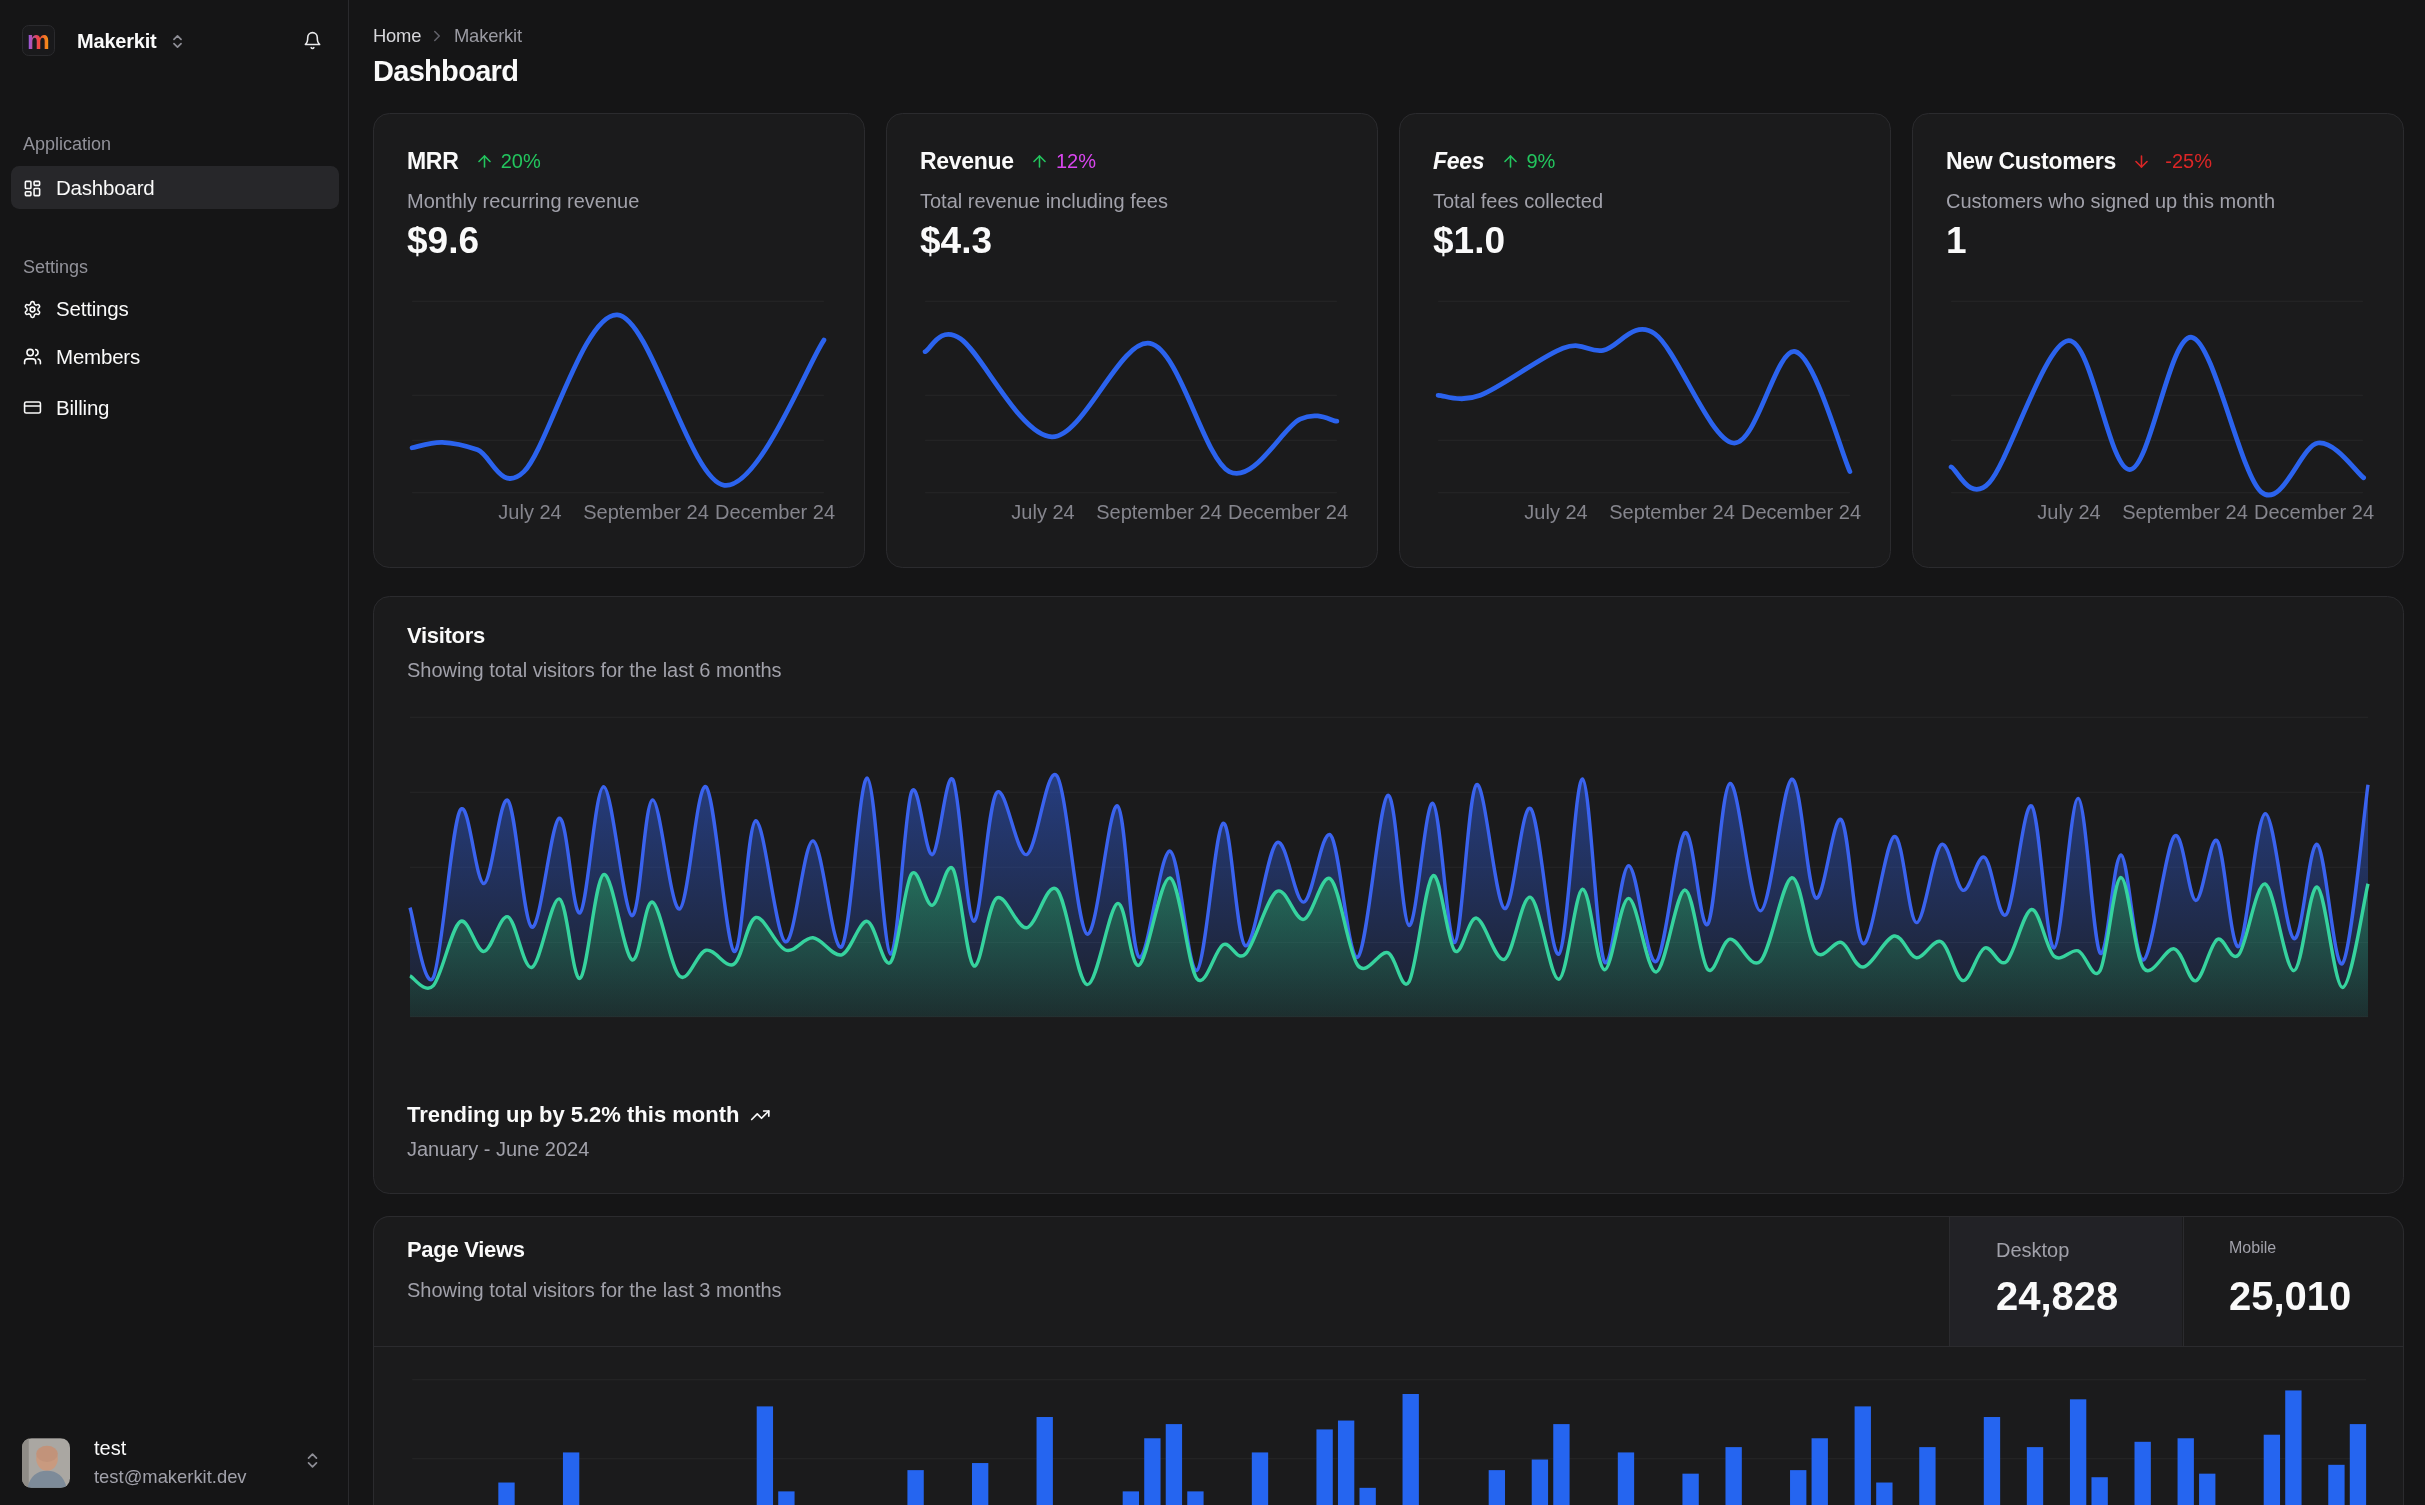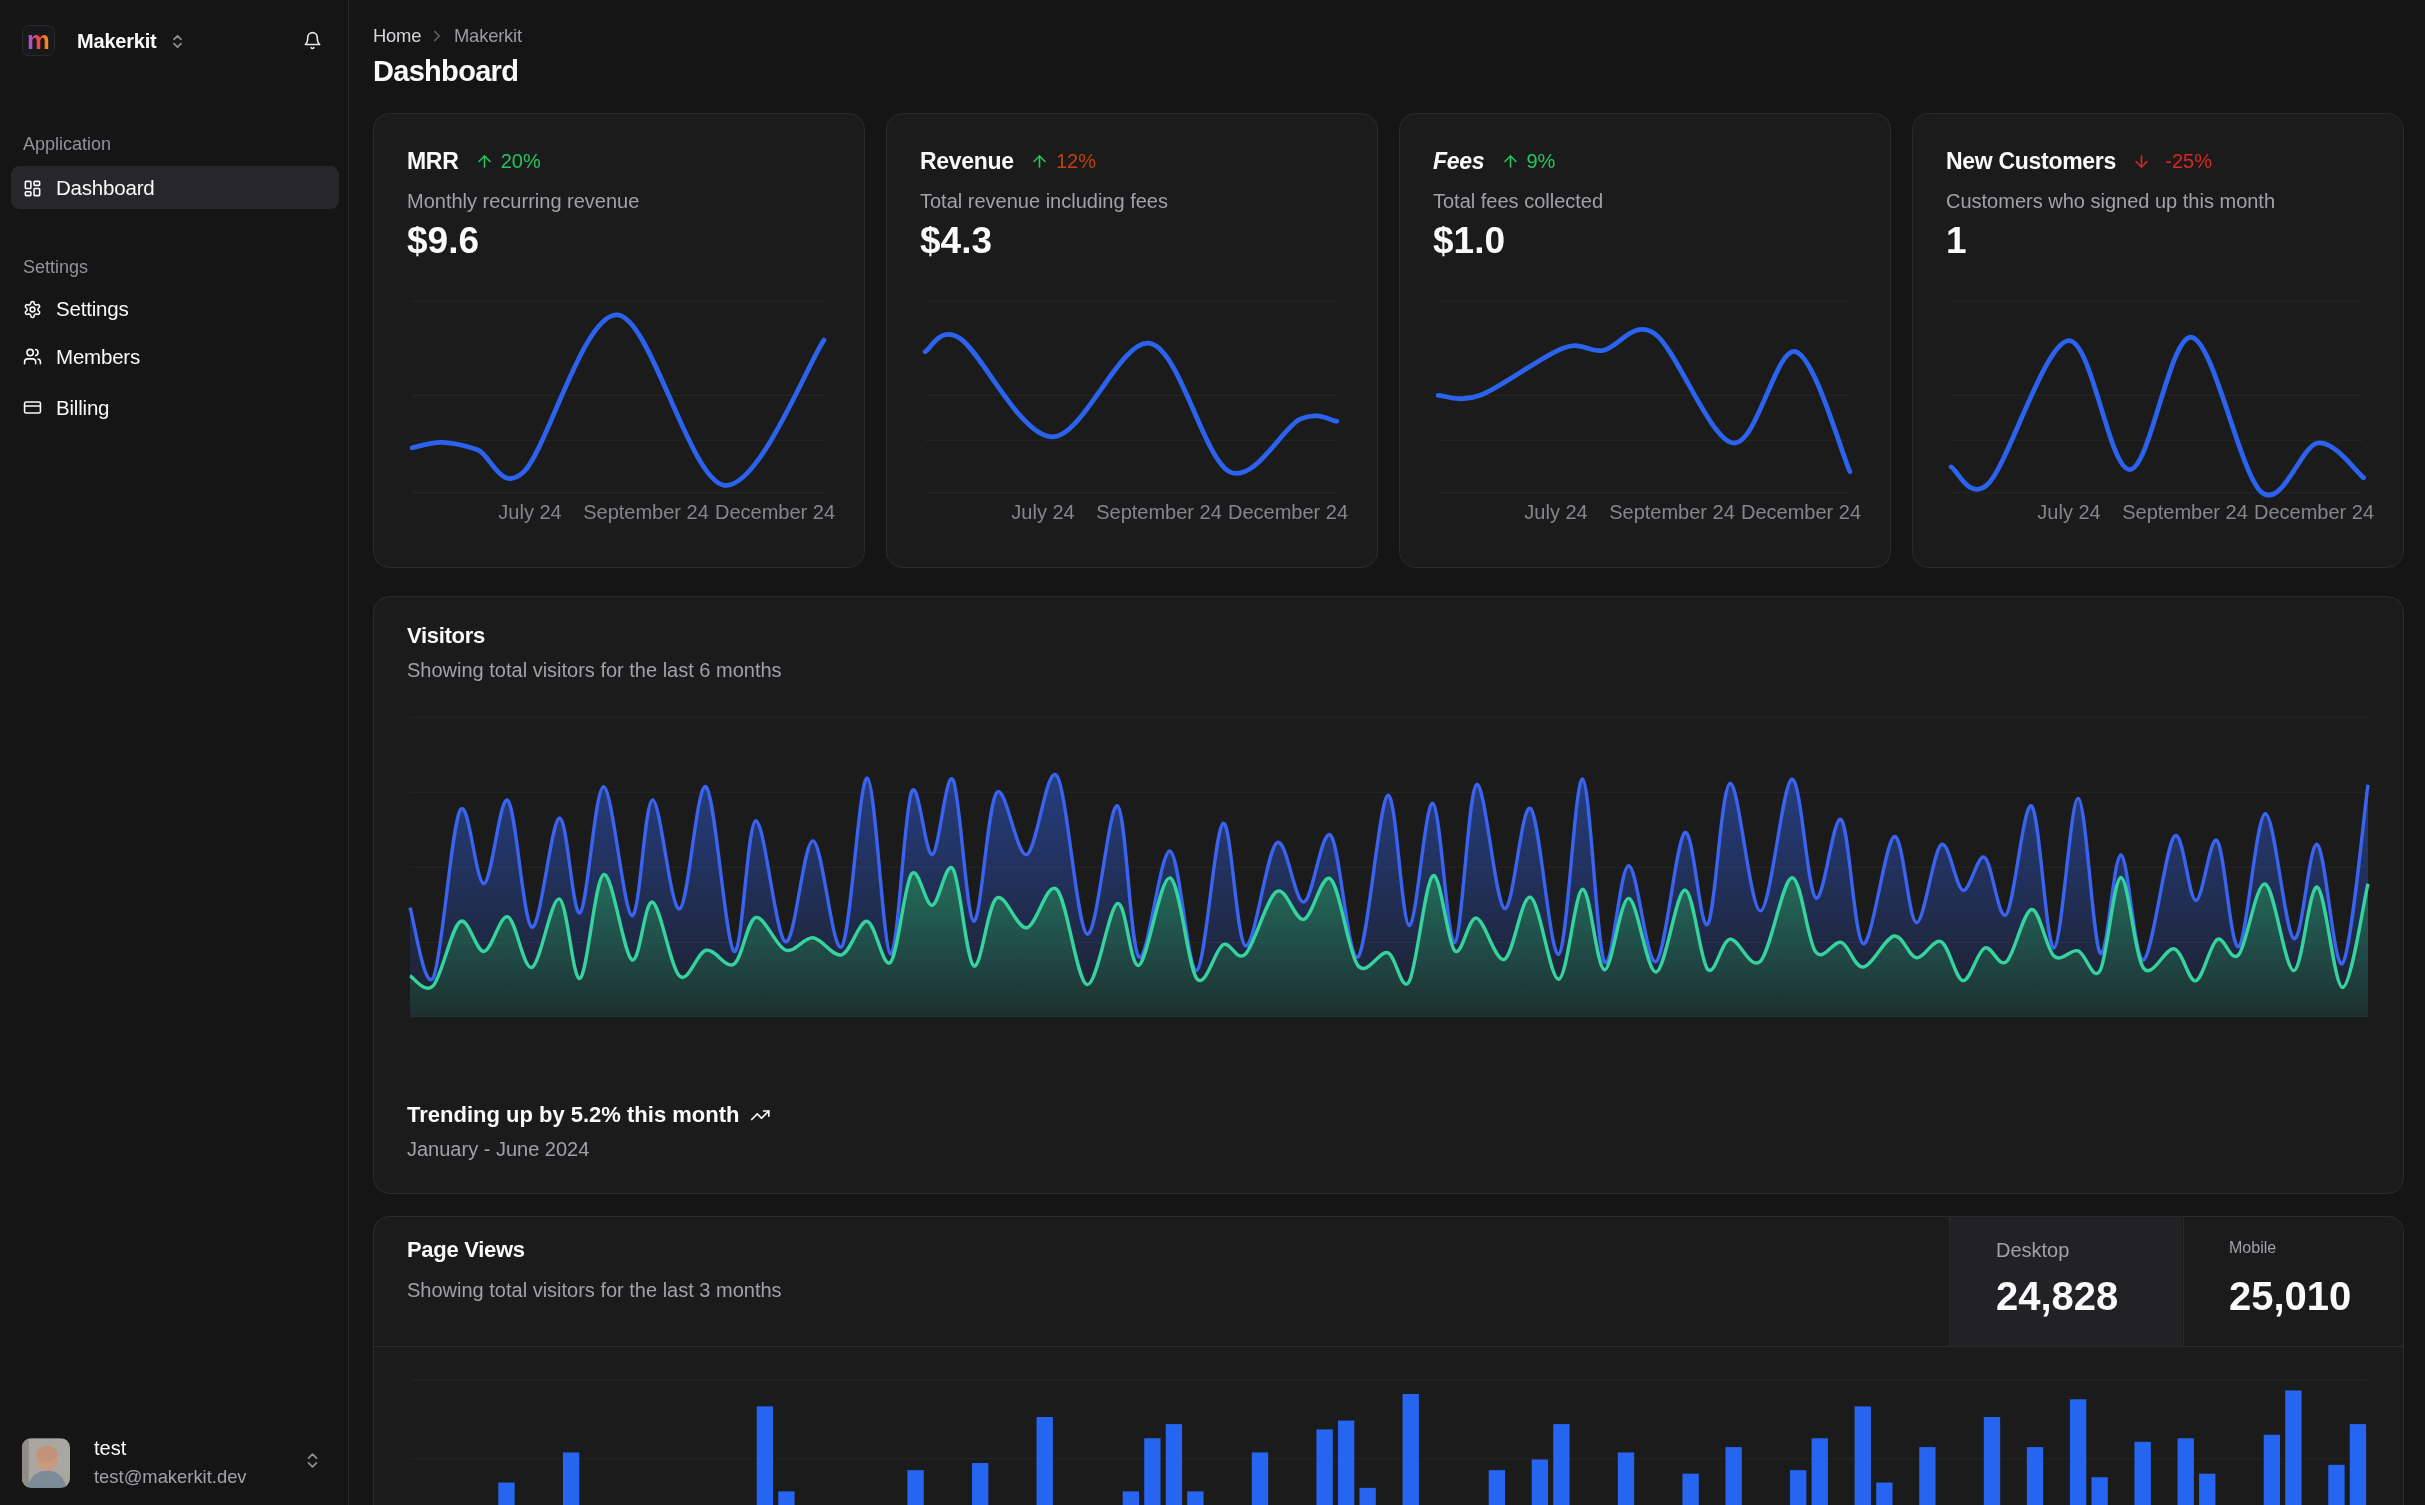--- a/index.html
+++ b/index.html
@@ -94,21 +94,21 @@
 <div style="position:absolute;left:530px;top:502px;transform:translateX(-50%);font-size:20px;line-height:1;font-weight:400;color:#85858d;white-space:nowrap;">July 24</div>
 <div style="position:absolute;left:646px;top:502px;transform:translateX(-50%);font-size:20px;line-height:1;font-weight:400;color:#85858d;white-space:nowrap;">September 24</div>
 <div style="position:absolute;left:775px;top:502px;transform:translateX(-50%);font-size:20px;line-height:1;font-weight:400;color:#85858d;white-space:nowrap;">December 24</div>
 <div class="abs" style="left:886px;top:113px;width:492px;height:455px;background:#1b1b1c;border:0.7px solid #2b2b2e;border-radius:16.4px"></div>
 <div class="abs" style="left:920px;top:148px;display:flex;align-items:center;">
 <span style="font-size:23px;font-weight:700;color:#fafafa;letter-spacing:-0.3px;line-height:26px;">Revenue</span>
 <svg style="margin-left:16.4px" width="19" height="19" viewBox="0 0 24 24" fill="none" stroke="#23c55e" stroke-width="2" stroke-linecap="round" stroke-linejoin="round">
         <path d="M12 19V5"></path>
         <path d="m5 12 7-7 7 7"></path>
       </svg>
-<span style="font-size:20px;color:#c2410c;margin-left:6.8px;line-height:26px;">12%</span>
+<span style="font-size:20px;color:#d946ef;margin-left:6.8px;line-height:26px;">12%</span>
     </div>
 <div style="position:absolute;left:920px;top:191px;font-size:20px;line-height:1;font-weight:400;color:#a1a1aa;letter-spacing:0;white-space:nowrap;">Total revenue including fees</div>
 <div style="position:absolute;left:920px;top:222px;font-size:37px;line-height:1;font-weight:700;color:#fafafa;letter-spacing:0;white-space:nowrap;">$4.3</div>
 <svg class="abs" style="left:925px;top:293px;overflow:visible" width="412" height="225" viewBox="1356 430 604 330" fill="none">
       <line x1="1356" y1="442" x2="1960" y2="442" stroke="rgba(255,255,255,0.05)" stroke-width="1.5"></line>
       <line x1="1356" y1="580" x2="1960" y2="580" stroke="rgba(255,255,255,0.05)" stroke-width="1.5"></line>
       <line x1="1356" y1="646" x2="1960" y2="646" stroke="rgba(255,255,255,0.05)" stroke-width="1.5"></line>
       <line x1="1356" y1="723" x2="1960" y2="723" stroke="rgba(255,255,255,0.05)" stroke-width="1.5"></line>
       <path d="M1356.0,516.0C1364.7,512.8 1377.0,476.2 1408.0,497.0C1439.0,517.8 1495.7,639.8 1542.0,641.0C1588.3,642.2 1642.7,495.5 1686.0,504.0C1729.3,512.5 1765.3,673.5 1802.0,692.0C1838.7,710.5 1879.7,627.3 1906.0,615.0C1932.3,602.7 1951.0,617.5 1960.0,618.0" stroke="#2b63ee" stroke-width="7" stroke-linecap="round"></path>
     </svg>

